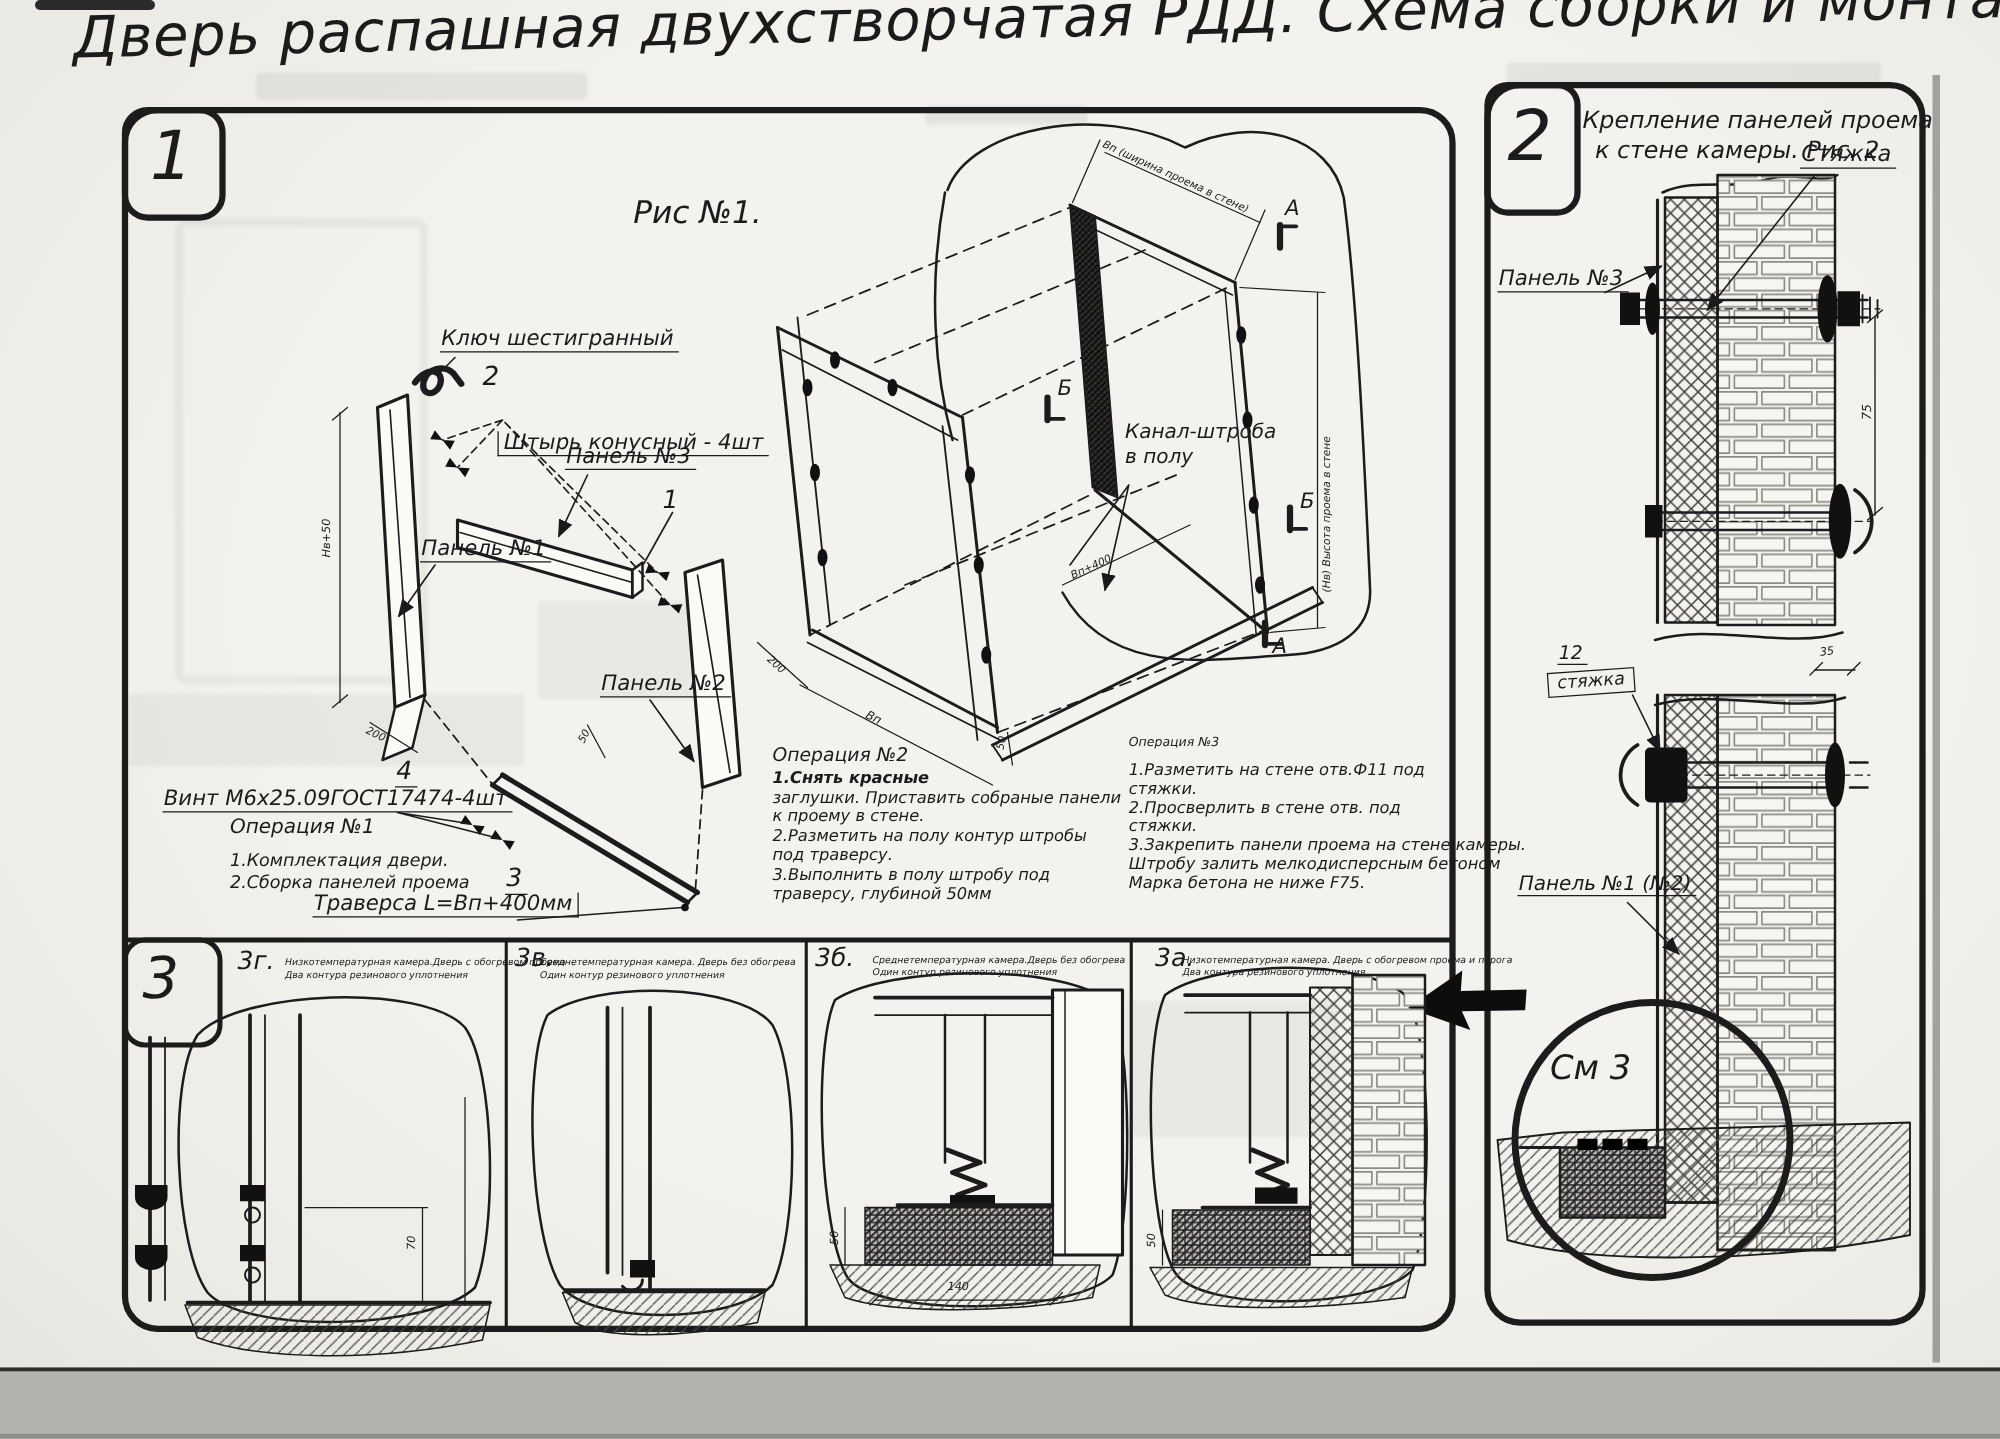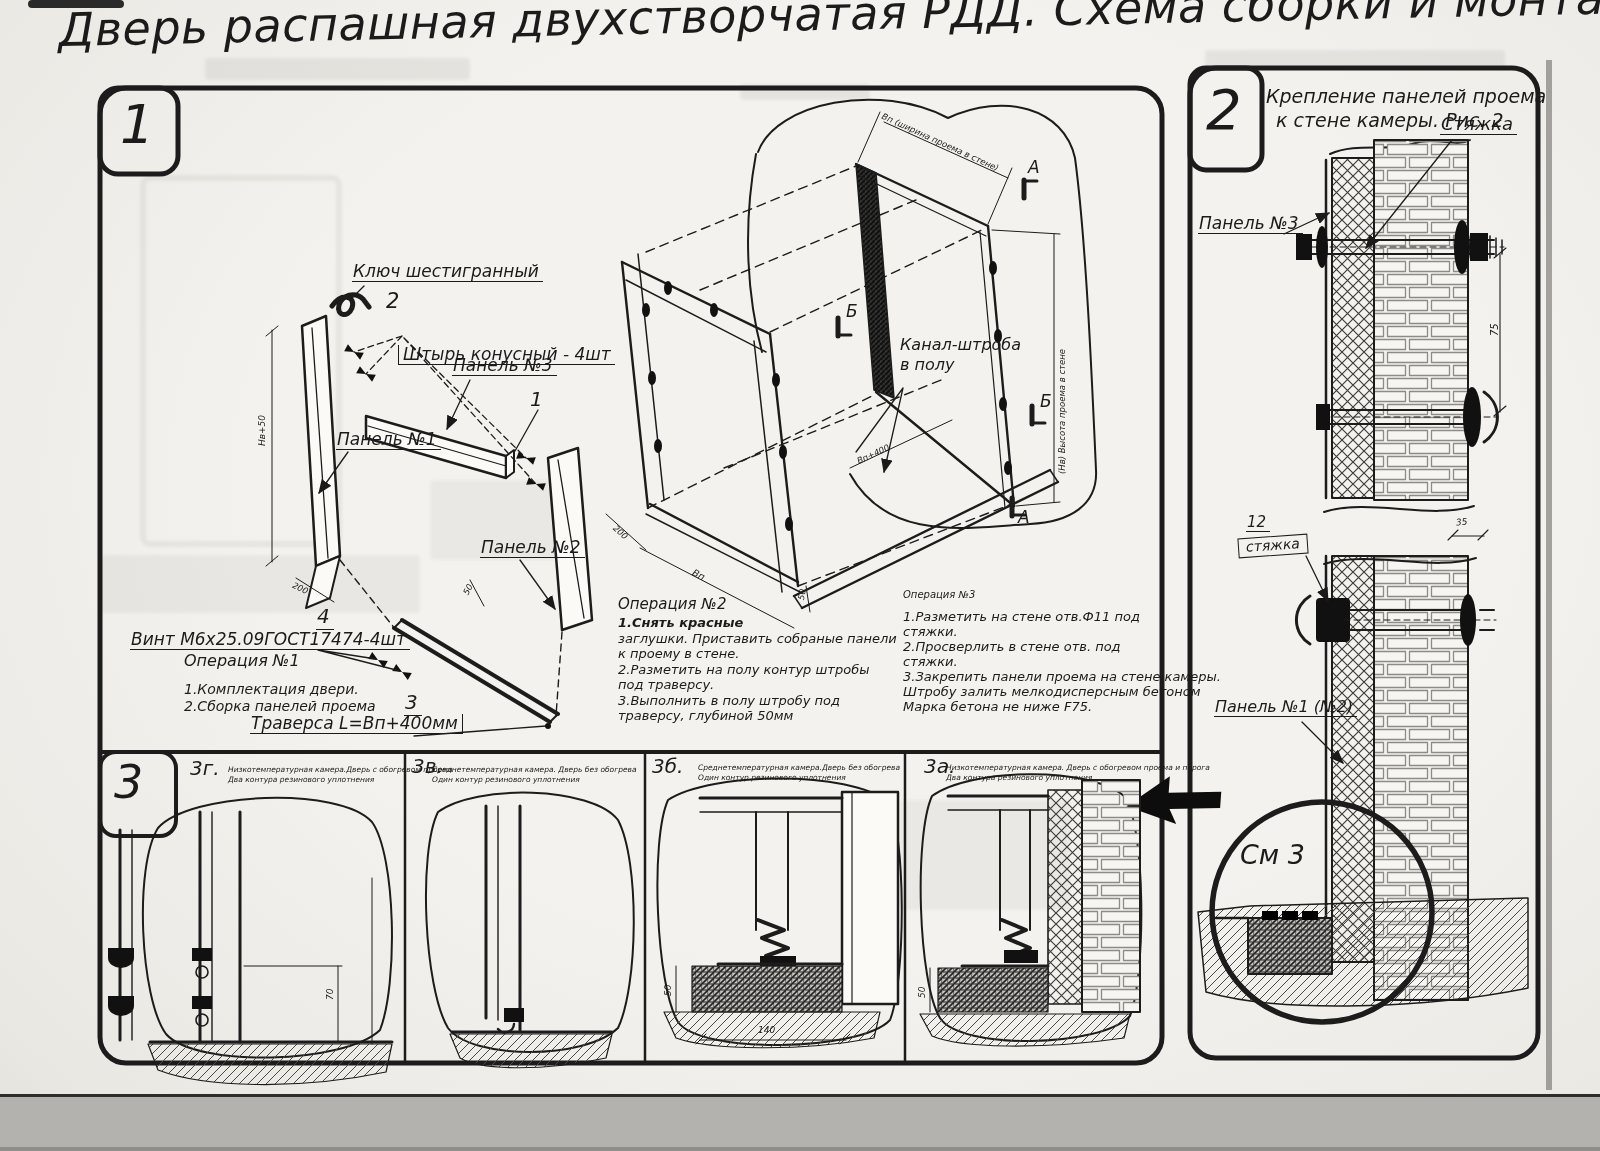--- a/index.html
+++ b/index.html
@@ -351,20 +351,21 @@
         <rect x="938" y="968" width="110" height="44" fill="url(#dense)" stroke-width="1.2"></rect>
         <path d="M920,1014 L1130,1014 L1124,1038 C1040,1050 960,1048 932,1036 Z" fill="url(#diag)" stroke-width="1.2"></path>
         <line x1="930" y1="968" x2="930" y2="1012" stroke-width="1"></line>
       </g>
     </g>
   </svg>
 
   <div class="lbl" style="left:58px;top:6px;font-size:46px;letter-spacing:.5px;transform:rotate(-1.2deg);transform-origin:left top;">Дверь распашная двухстворчатая РДД.  Схема сборки и монтажа №2</div>
 
   <div class="lbl" style="left:120px;top:96px;font-size:54px;">1</div>
+  <div class="lbl ctr" style="left:400px;top:156px;width:316px;font-size:25px;">Рис №1.</div>
 
   <div class="lbl ul" style="left:352px;top:262px;font-size:17px;">Ключ шестигранный</div>
   <div class="lbl" style="left:386px;top:290px;font-size:21px;">2</div>
   <div class="lbl ul bl" style="left:398px;top:312px;font-size:17px;margin-top:33px;">Штырь конусный - 4шт</div>
   <div class="lbl ul" style="left:452px;top:356px;font-size:17px;">Панель №3</div>
   <div class="lbl" style="left:530px;top:389px;font-size:20px;">1</div>
   <div class="lbl ul" style="left:336px;top:430px;font-size:17px;">Панель №1</div>
   <div class="lbl ul" style="left:480px;top:538px;font-size:17px;text-align:center;">Панель №2</div>
   <div class="lbl ul" style="left:316px;top:606px;font-size:20px;">4</div>
   <div class="lbl ul" style="left:130px;top:630px;font-size:17px;">Винт М6х25.09ГОСТ17474-4шт</div>

